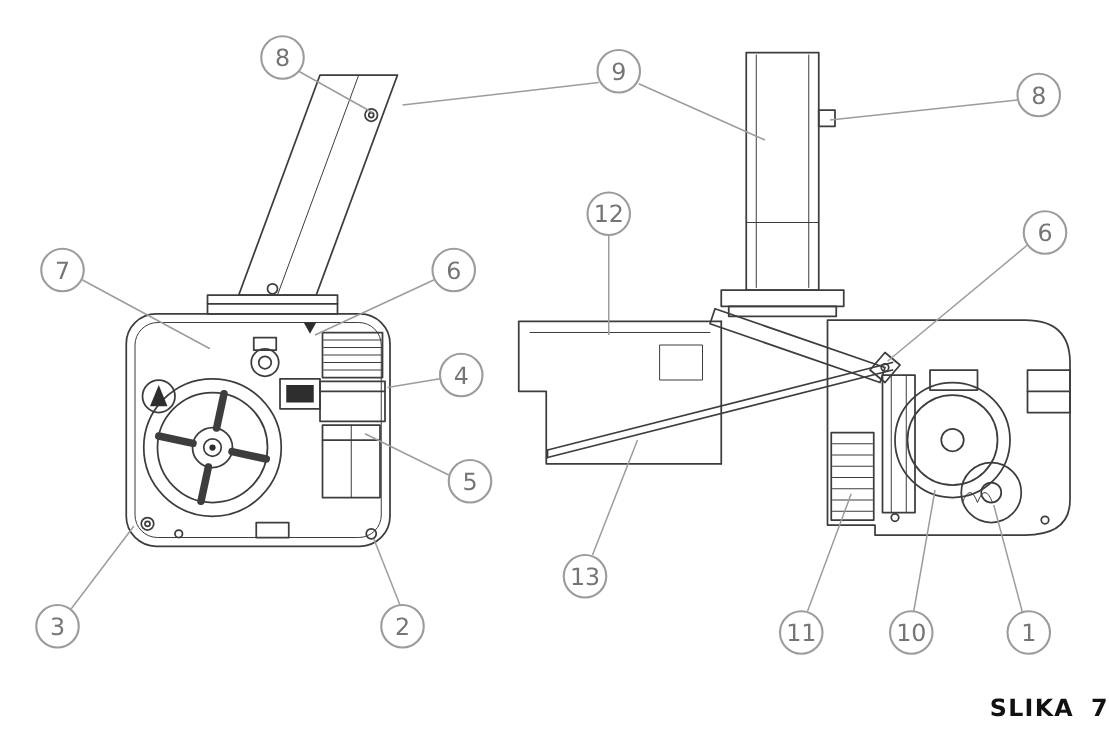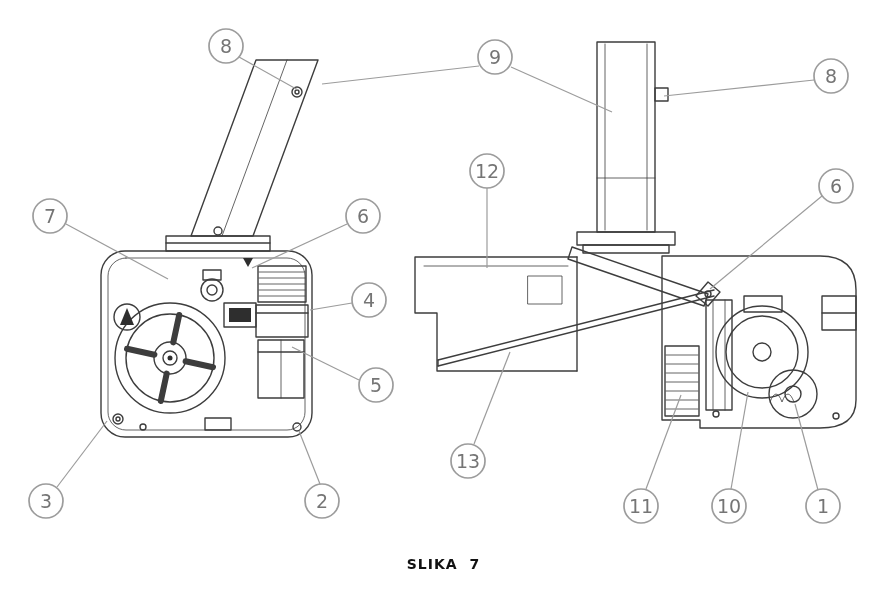--- a/index.html
+++ b/index.html
@@ -27,24 +27,24 @@
     fill: #757575;
     font-family: "DejaVu Sans", sans-serif;
     font-size: 19px;
     text-anchor: middle;
   }
 
   .caption {
     position: absolute;
     left: 0; top: 556px;
     width: 100%;
-    text-align: center;
+    text-align: right;
     font-family: "DejaVu Sans", sans-serif;
     font-weight: bold;
-    font-size: 14px;
+    font-size: 19px;
     letter-spacing: 1px;
     word-spacing: 6px;
     color: #111111;
   }
 </style>
 </head>
 <body>
 
 <div class="page">
 

